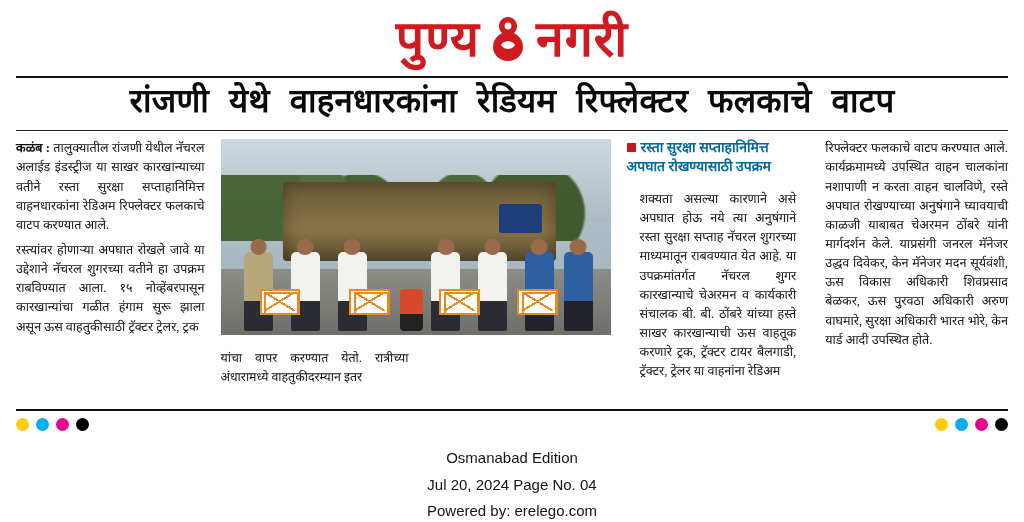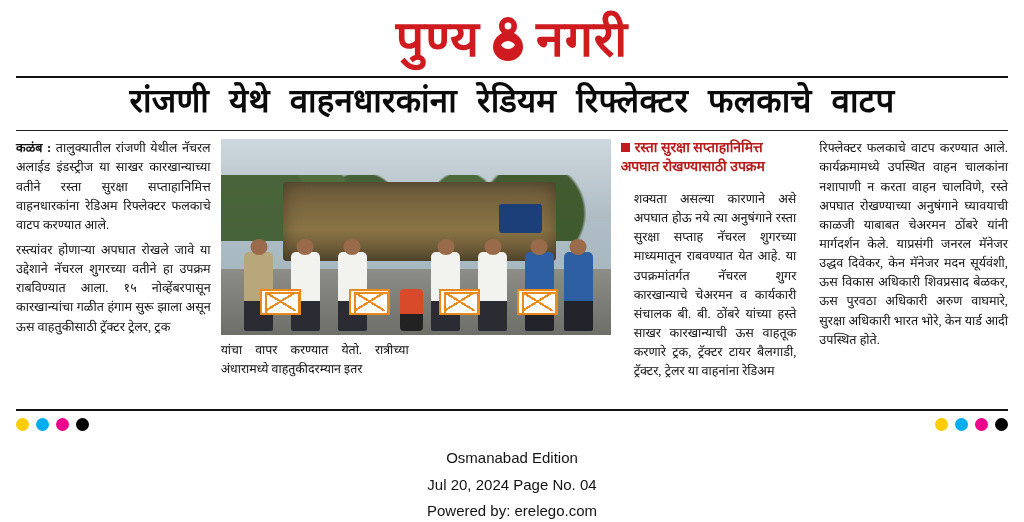--- a/index.html
+++ b/index.html
@@ -61,21 +61,21 @@
     color: #0a0a0a;
     line-height: 1.22;
     letter-spacing: 0.2px;
   }
 
   
   .body-wrap {
     width: 992px;
     margin: 8px auto 0 auto;
     display: flex;
-    gap: 10px;
+    gap: 16px;
     height: 265px;
   }
   .col {
     font-family: "Liberation Serif", serif;
     font-size: 12.6px;
     line-height: 1.52;
     color: #111;
     text-align: justify;
   }
   .col-1 { width: 196px; }
@@ -155,37 +155,37 @@
       linear-gradient(to top right, transparent calc(50% - 1px), #e98a1a calc(50% - 1px), #e98a1a calc(50% + 1px), transparent calc(50% + 1px)),
       linear-gradient(to bottom right, transparent calc(50% - 1px), #e98a1a calc(50% - 1px), #e98a1a calc(50% + 1px), transparent calc(50% + 1px));
   }
   .photo .child {
     position: absolute; bottom: 0; left: 46%; width: 6%; height: 42%;
     background: linear-gradient(#d84a2a 0 60%, #222 60% 100%);
     border-radius: 4px;
   }
 
   .caption-row {
-    display: flex; gap: 12px; margin-top: 6px;
+    display: flex; gap: 12px; margin-top: 14px;
   }
   .caption {
     width: 188px;
     font-family: "Liberation Serif", serif;
     font-size: 12.4px;
     line-height: 1.5;
     text-align: justify;
     color: #111;
   }
 
   
   .subhead {
     font-family: "Liberation Serif", serif;
     font-weight: bold;
     font-size: 14px;
-    color: #b91c1c;
+    color: #0369a1;
     line-height: 1.35;
     margin-bottom: 5px;
   }
   .subhead .bullet {
     display: inline-block;
     width: 9px; height: 9px;
     background: #c11b1f;
     margin-right: 5px;
   }
 

